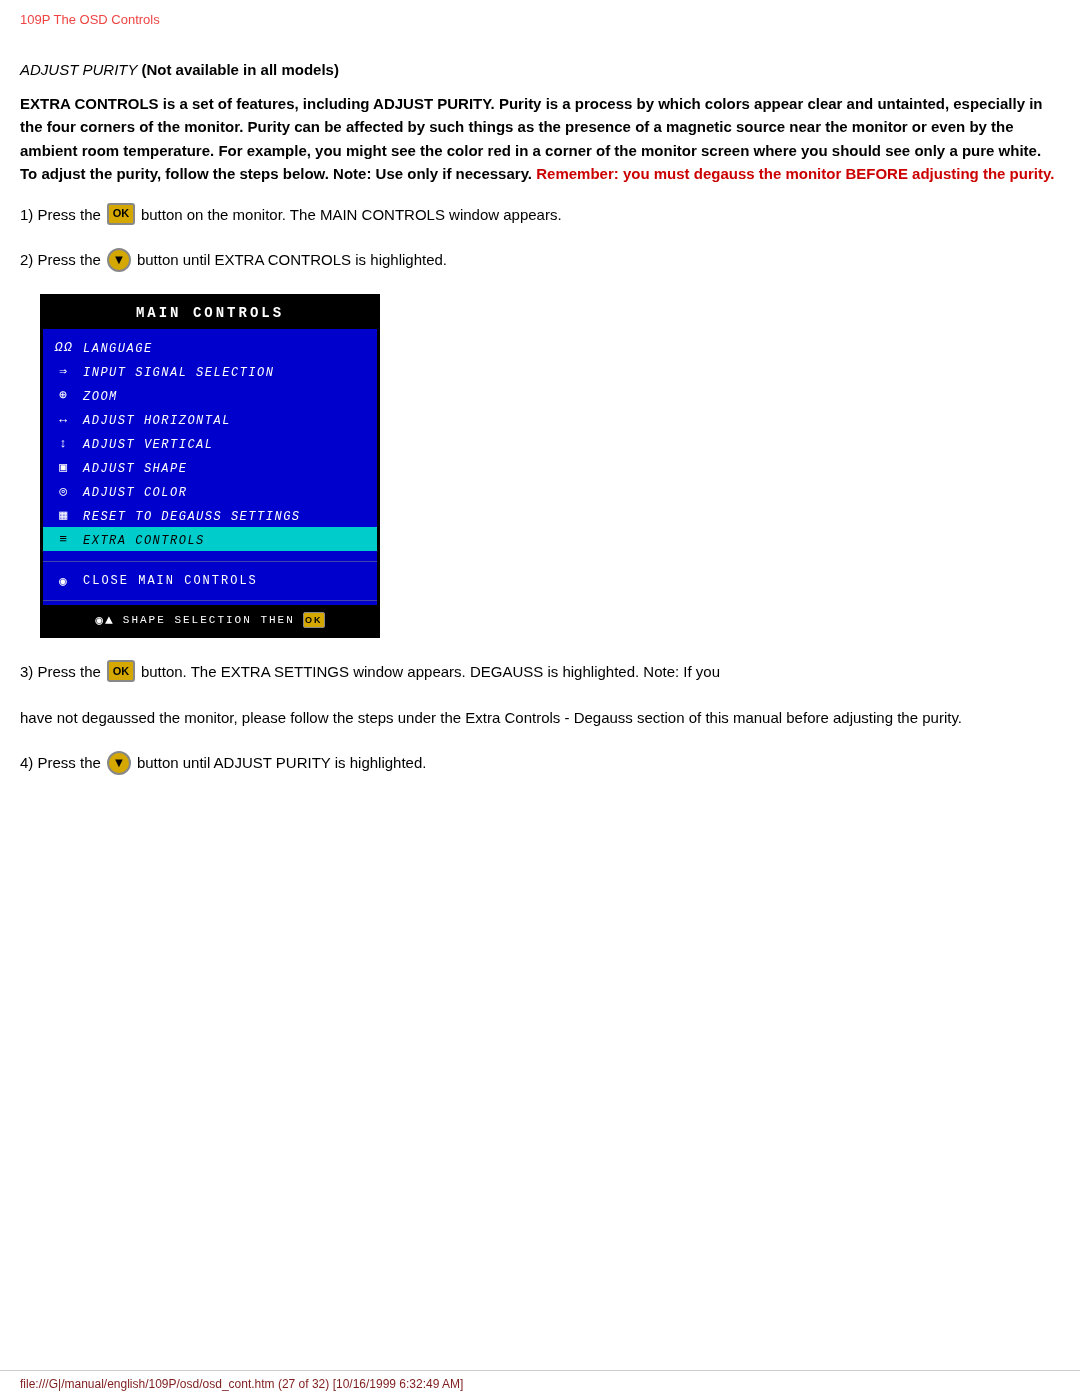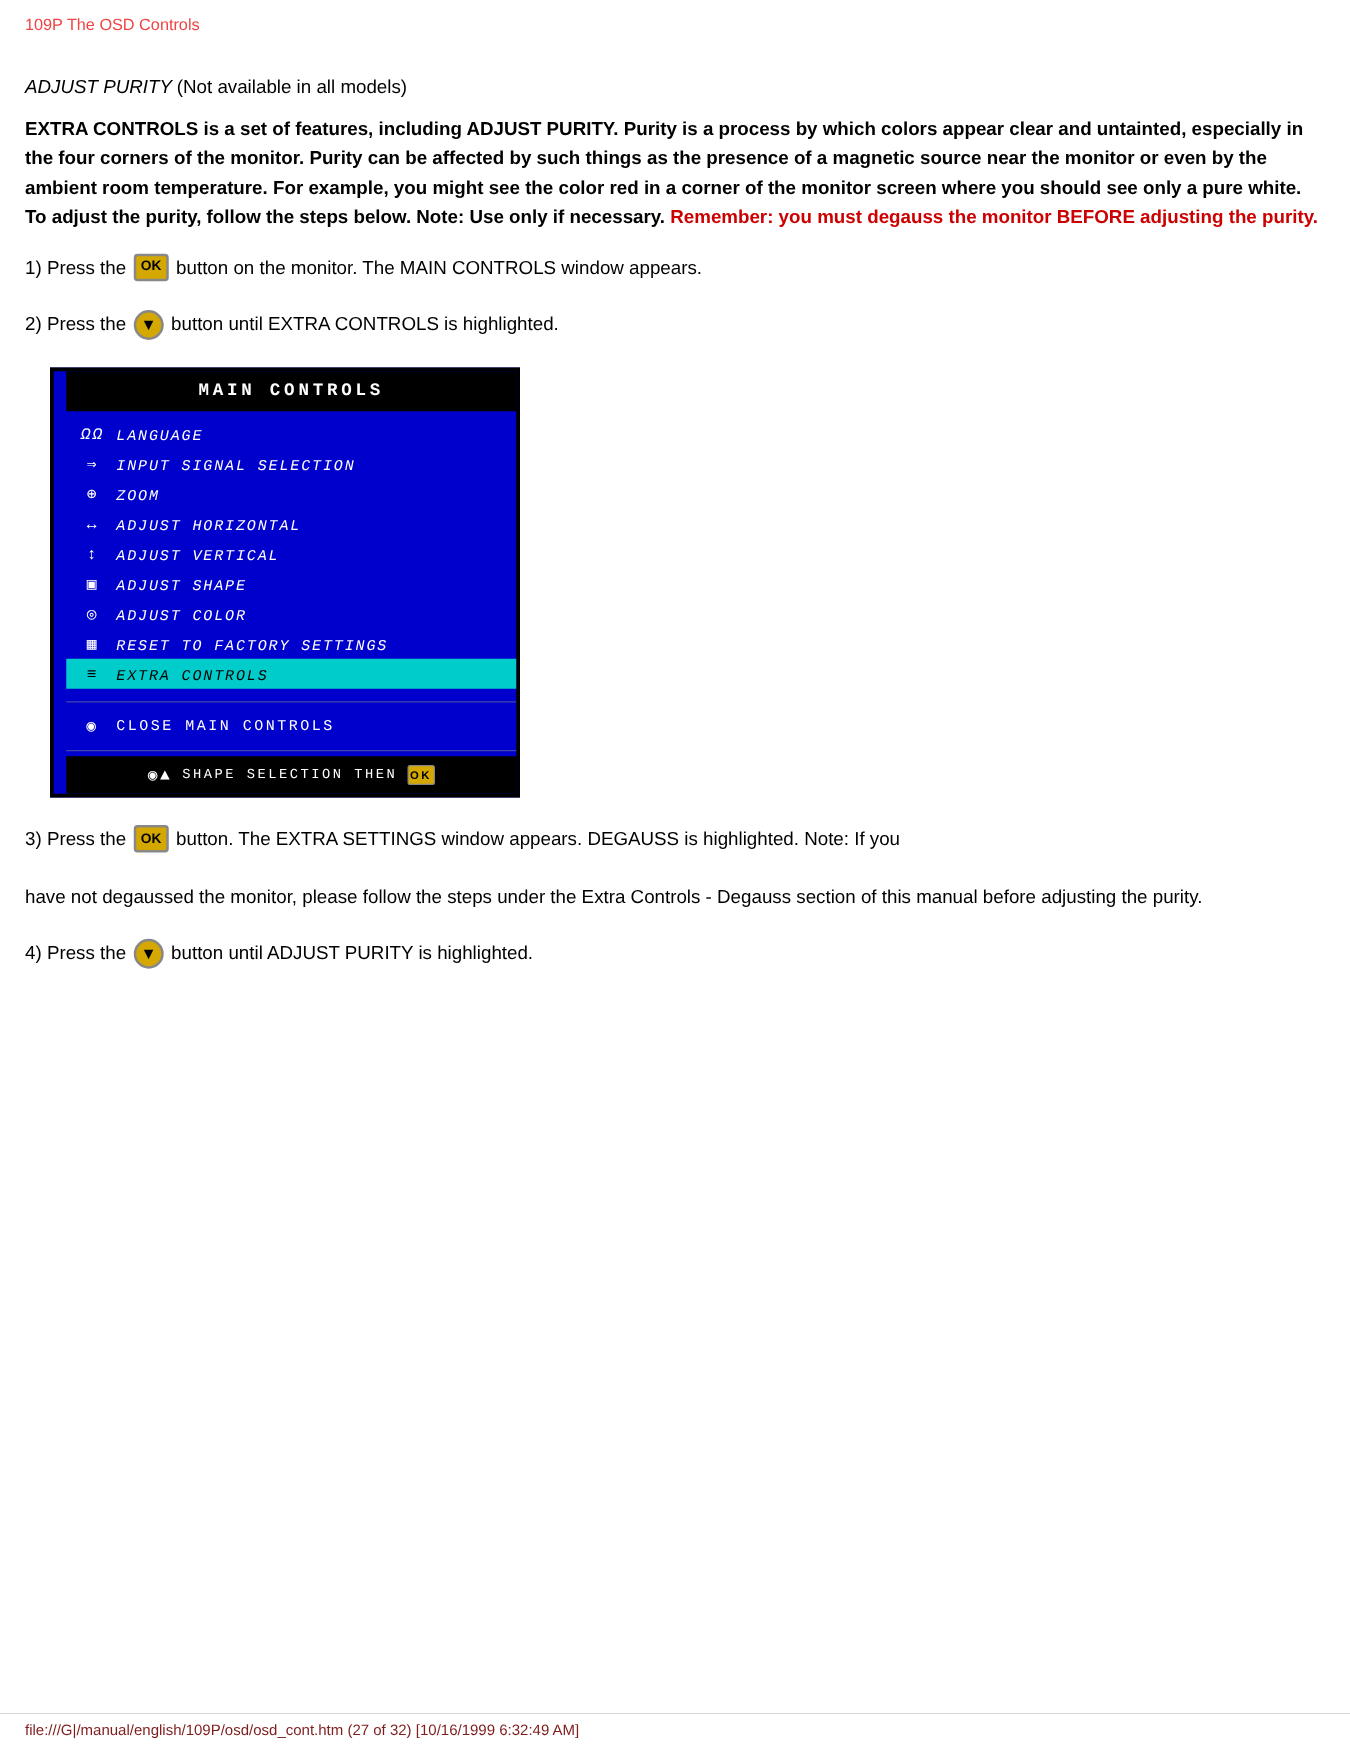--- a/index.html
+++ b/index.html
@@ -22,21 +22,21 @@
     }
 
     .section-title {
       font-style: italic;
       font-size: 15px;
       margin-bottom: 14px;
     }
 
     .section-title strong {
       font-style: normal;
-      font-weight: normal;
+      font-weight: bold;
     }
 
     .body-text {
       font-size: 15px;
       line-height: 1.55;
       margin-bottom: 18px;
       font-weight: bold;
     }
 
     .red-text {
@@ -79,24 +79,23 @@
       border-radius: 50%;
       width: 24px;
       height: 24px;
       flex-shrink: 0;
     }
 
     
     .osd-container {
       background: #0000cc;
       border: 3px solid #000;
-      width: 376px;
+      width: 340px;
       margin: 10px 0 22px 20px;
       font-family: 'Courier New', monospace;
-      padding-left: 10px;
     }
 
     .osd-title-bar {
       background: #000000;
       color: #ffffff;
       text-align: center;
       padding: 8px 4px;
       font-size: 14px;
       letter-spacing: 3px;
       font-weight: bold;
@@ -262,21 +261,21 @@
       <span>ADJUST  SHAPE</span>
     </div>
 
     <div class="osd-item">
       <span class="osd-item-icon">◎</span>
       <span>ADJUST  COLOR</span>
     </div>
 
     <div class="osd-item">
       <span class="osd-item-icon">▦</span>
-      <span>RESET  TO  FACTORY  SETTINGS</span>
+      <span>RESET  TO  DEGAUSS  SETTINGS</span>
     </div>
 
     <div class="osd-item highlighted">
       <span class="osd-item-icon">≡</span>
       <span>EXTRA  CONTROLS</span>
     </div>
 
   </div>
 
   <hr class="osd-divider">

